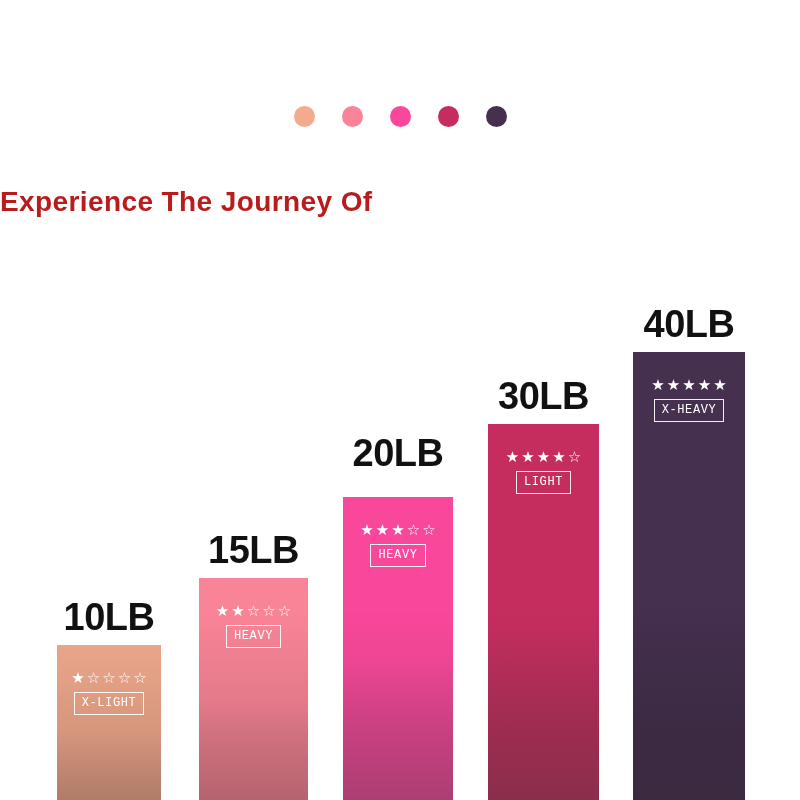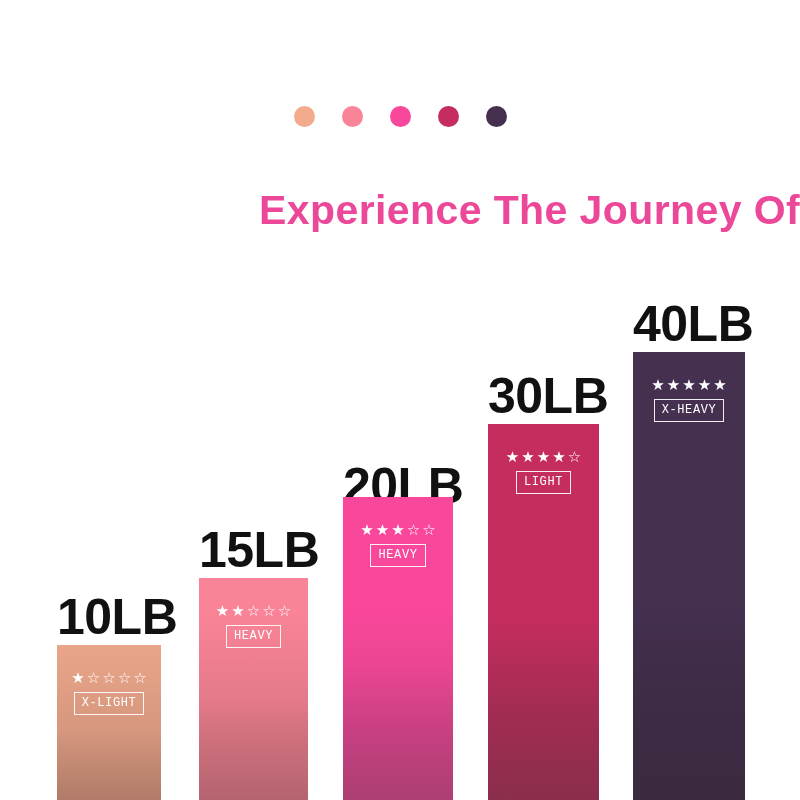--- a/index.html
+++ b/index.html
@@ -39,24 +39,24 @@
     border-radius: 50%;
     display: block;
   }
 
   
   #headline {
     position: absolute;
     top: 148px;
     left: 0;
     width: 800px;
-    text-align: right;
-    color: #ec4899;
+    text-align: left;
+    color: #b91c1c;
     font-weight: bold;
-    font-size: 41px;
+    font-size: 28px;
     line-height: 70px;
     letter-spacing: 0.4px;
     font-family: "Liberation Sans", sans-serif;
   }
   #headline .line {
     display: block;
     white-space: nowrap;
   }
 
   
@@ -87,21 +87,21 @@
     background: linear-gradient(to bottom, rgba(60,40,40,0) 0%, rgba(70,50,50,0.16) 62%, rgba(80,60,60,0.24) 100%);
     pointer-events: none;
   }
   .bar-weight {
     position: absolute;
     left: 0;
     width: 100%;
     text-align: center;
     color: #111111;
     font-weight: bold;
-    font-size: 50px;
+    font-size: 38px;
     line-height: 38px;
     letter-spacing: -0.5px;
     font-family: "Liberation Sans", sans-serif;
     white-space: nowrap;
   }
   .bar-inner {
     position: absolute;
     left: 0;
     width: 100%;
     display: flex;
@@ -174,21 +174,21 @@
             <span class="star">★</span>
             <span class="star">★</span>
             <span class="star">☆</span>
             <span class="star">☆</span>
             <span class="star">☆</span>
           </div>
           <div class="level-box">HEAVY</div>
         </div>
       </div>
       <div class="bar-group" style="left: 343px; width: 110px; height: 303px;">
-        <div class="bar-weight" style="bottom: 295px;">20LB</div>
+        <div class="bar-weight" style="bottom: 328px;">20LB</div>
         <div class="bar" style="height: 303px; background: linear-gradient(rgb(249, 71, 155) 0%, rgb(249, 71, 155) 55%, rgb(201, 63, 132) 100%);">
           <div class="bar-shade"></div>
         </div>
         <div class="bar-inner" style="bottom: 233px;">
           <div class="stars">
             <span class="star">★</span>
             <span class="star">★</span>
             <span class="star">★</span>
             <span class="star">☆</span>
             <span class="star">☆</span>

